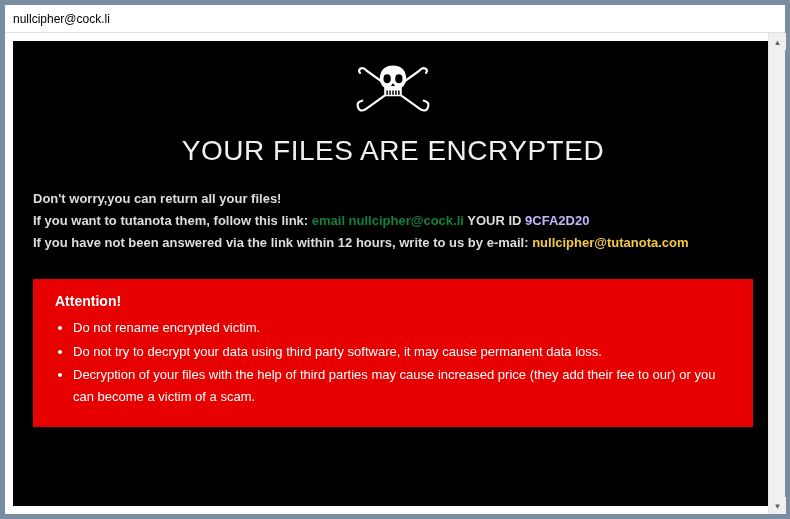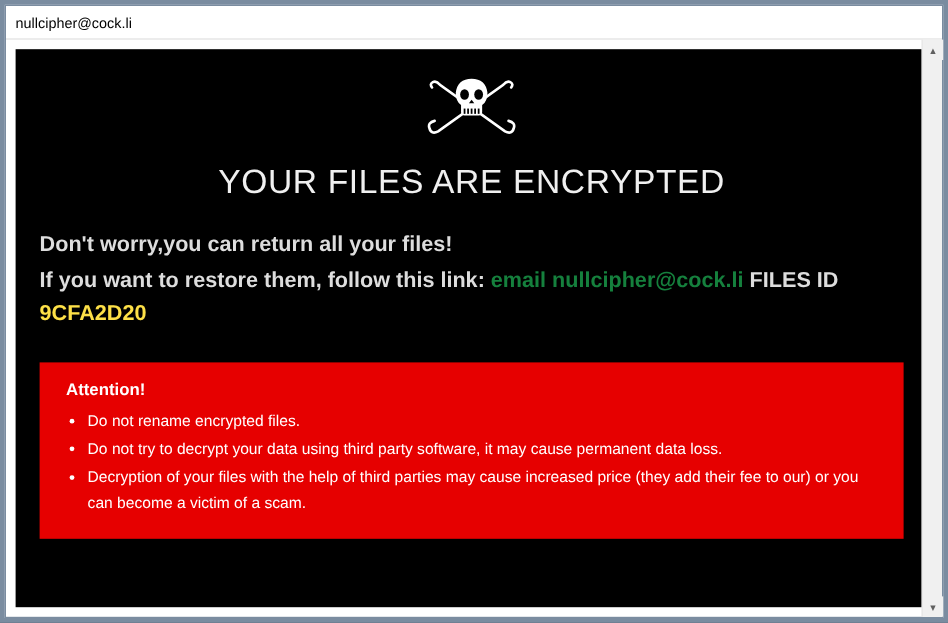--- a/index.html
+++ b/index.html
@@ -9,24 +9,24 @@
 .titlebar { height: 28px; line-height: 28px; padding: 0 8px; background: #fff; font-size: 12px; color: #000; border-bottom: 1px solid #e0e0e0; }
 .content-wrap { position: absolute; top: 28px; left: 0; right: 0; bottom: 0; padding: 8px 12px 8px 8px; }
 .ransom { width: 100%; height: 100%; background: #000; color: #fff; padding: 12px 20px 16px 20px; }
 .scrollbar { position: absolute; top: 28px; right: 0; bottom: 0; width: 17px; background: #f0f0f0; border-left: 1px solid #e5e5e5; }
 .scroll-btn { width: 17px; height: 17px; background: #f0f0f0; display: flex; align-items: center; justify-content: center; color: #606060; font-size: 9px; }
 .scroll-track { position: absolute; top: 17px; bottom: 17px; left: 0; right: 0; background: #f0f0f0; }
 .scroll-btn.bottom { position: absolute; bottom: 0; }
 .skull-wrap { text-align: center; margin-top: 4px; }
 .skull-wrap svg { width: 88px; height: 64px; }
 .heading { text-align: center; font-size: 28px; font-weight: normal; color: #f0f0f0; margin: 10px 0 22px 0; letter-spacing: 0.5px; }
-.para { font-size: 18px; line-height: 1.55; color: #ddd; font-weight: bold; margin-bottom: 2px; }
+.para { font-size: 13px; line-height: 1.55; color: #ddd; font-weight: bold; margin-bottom: 2px; }
 .para .link { color: #15803d; font-weight: bold; }
 .para .idlabel { color: #ddd; font-weight: bold; }
-.para .idval { color: #fde047; font-weight: bold; }
+.para .idval { color: #c4b5fd; font-weight: bold; }
 .para .email2 { color: #f5c842; font-weight: bold; }
 .attention-box { background: #e60000; margin-top: 26px; padding: 14px 22px 18px 22px; }
 .attention-title { color: #fff; font-weight: bold; font-size: 14px; margin-bottom: 8px; }
 .attention-box ul { list-style: disc; margin-left: 18px; }
 .attention-box li { color: #fff; font-size: 13px; line-height: 1.65; margin-bottom: 2px; }
 .watermark { position: absolute; pointer-events: none; opacity: 0.08; top: 50%; left: 50%; transform: translate(-50%, -50%); }
 .watermark svg { width: 460px; height: 300px; }
 </style>
 </head>
 <body>
@@ -61,28 +61,31 @@
               <rect x="67" y="42" width="2" height="6"></rect>
             </g>
           </svg>
         </div>
 
         <div class="heading">YOUR FILES ARE ENCRYPTED</div>
 
         <div class="para">Don't worry,you can return all your files!</div>
 
         <div class="para">
-          <span>If you want to restore them, follow this link: </span><span class="link">email nullcipher@cock.li</span><span class="idlabel"> FILES ID </span><span class="idval">9CFA2D20</span>
+          <span>If you want to tutanota them, follow this link: </span><span class="link">email nullcipher@cock.li</span><span class="idlabel"> YOUR ID </span><span class="idval">9CFA2D20</span>
         </div>
 
+        <div class="para">
+          <span>If you have not been answered via the link within 12 hours, write to us by e-mail: </span><span class="email2">nullcipher@tutanota.com</span>
+        </div>
 
         <div class="attention-box">
           <div class="attention-title">Attention!</div>
           <ul>
-            <li>Do not rename encrypted files.</li>
+            <li>Do not rename encrypted victim.</li>
             <li>Do not try to decrypt your data using third party software, it may cause permanent data loss.</li>
             <li>Decryption of your files with the help of third parties may cause increased price (they add their fee to our) or you can become a victim of a scam.</li>
           </ul>
         </div>
 
       </div>
     </div>
 
     <div class="scrollbar">
       <div class="scroll-btn">

